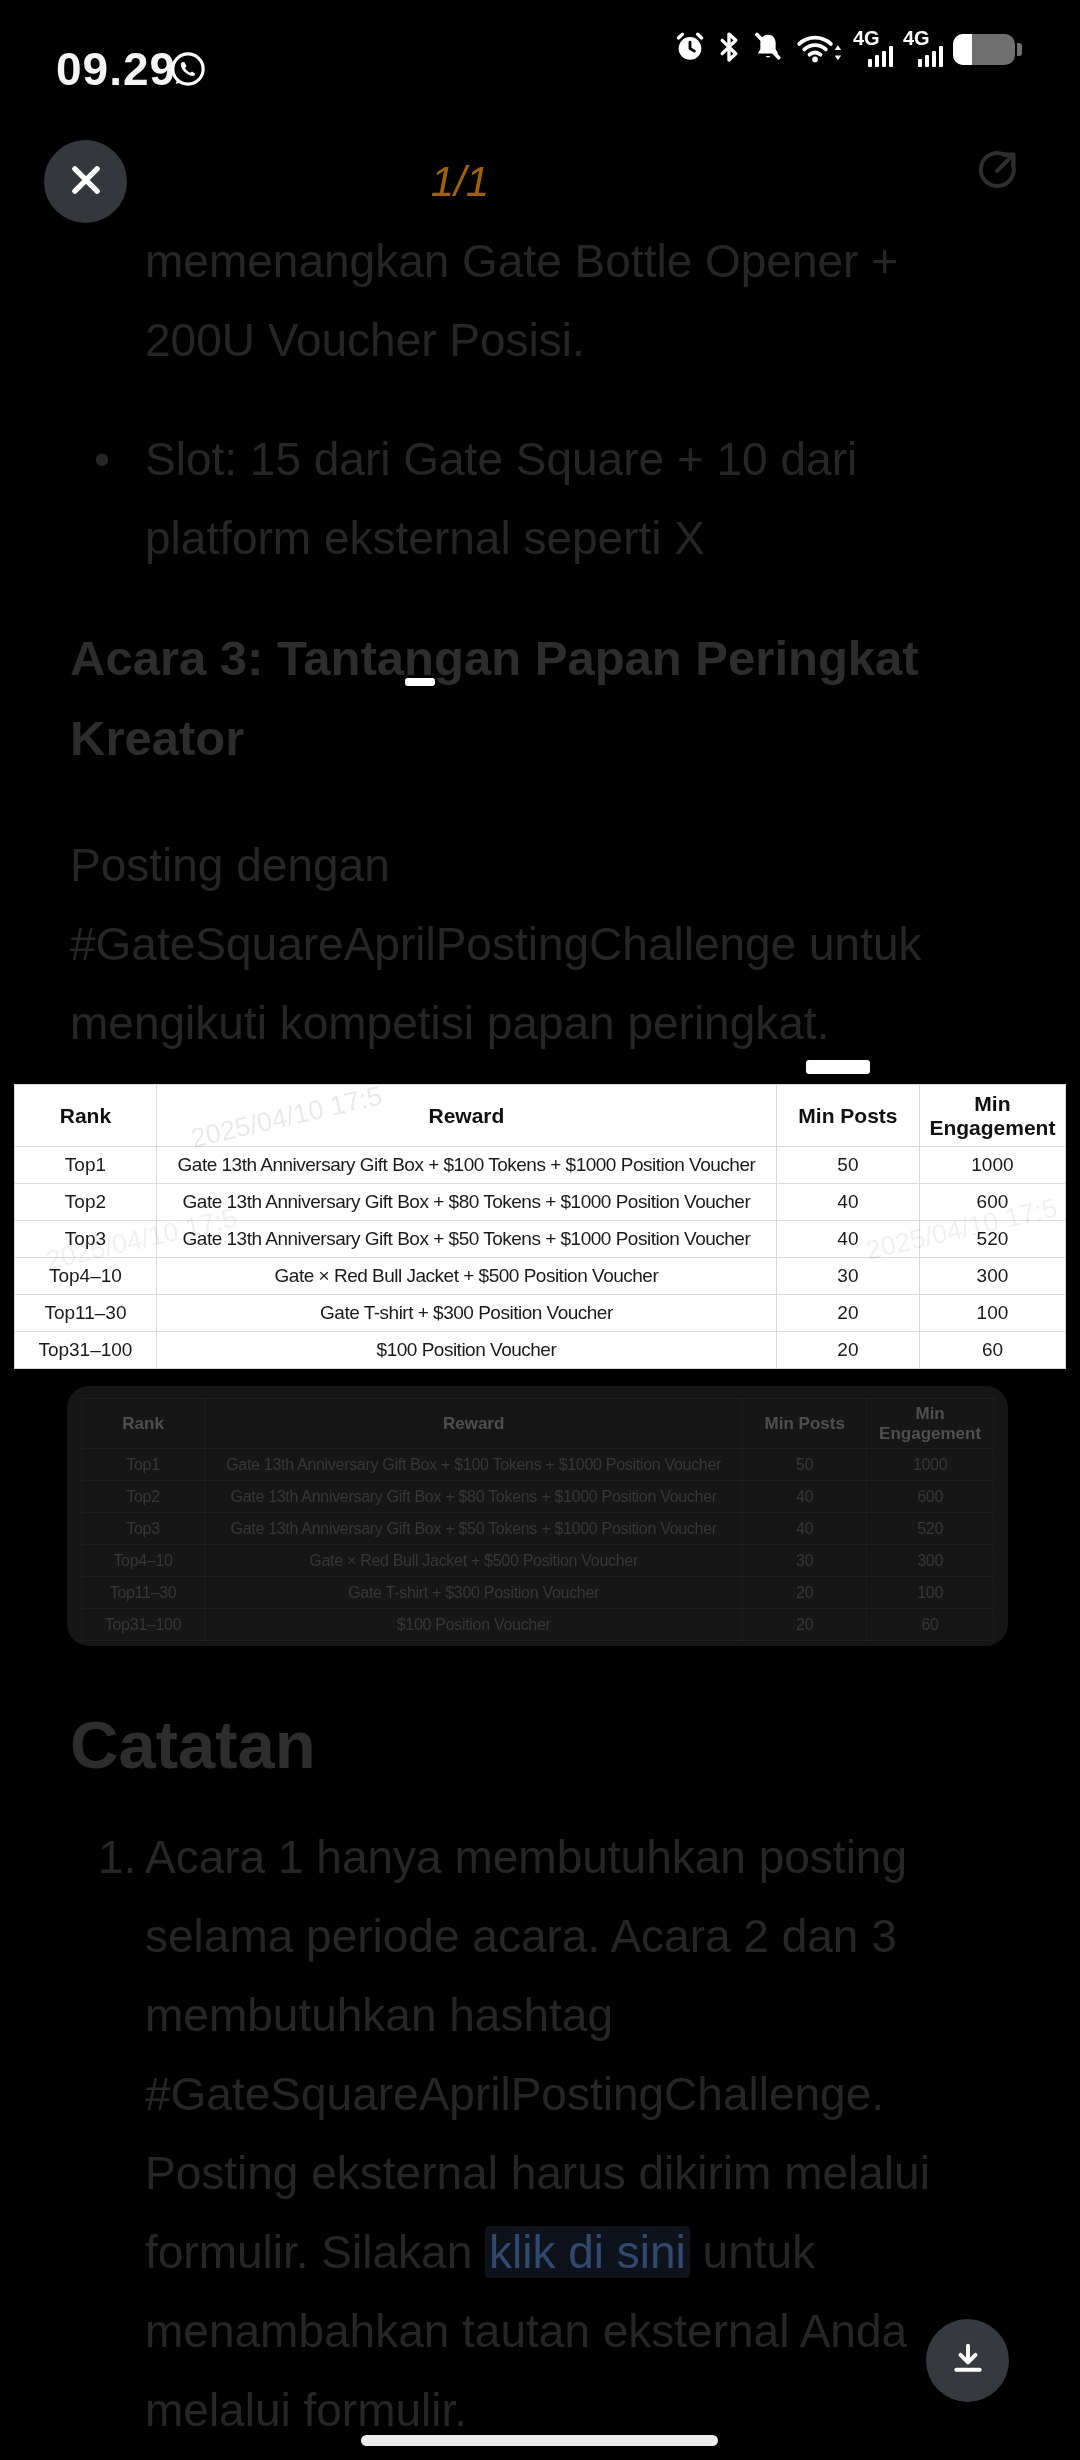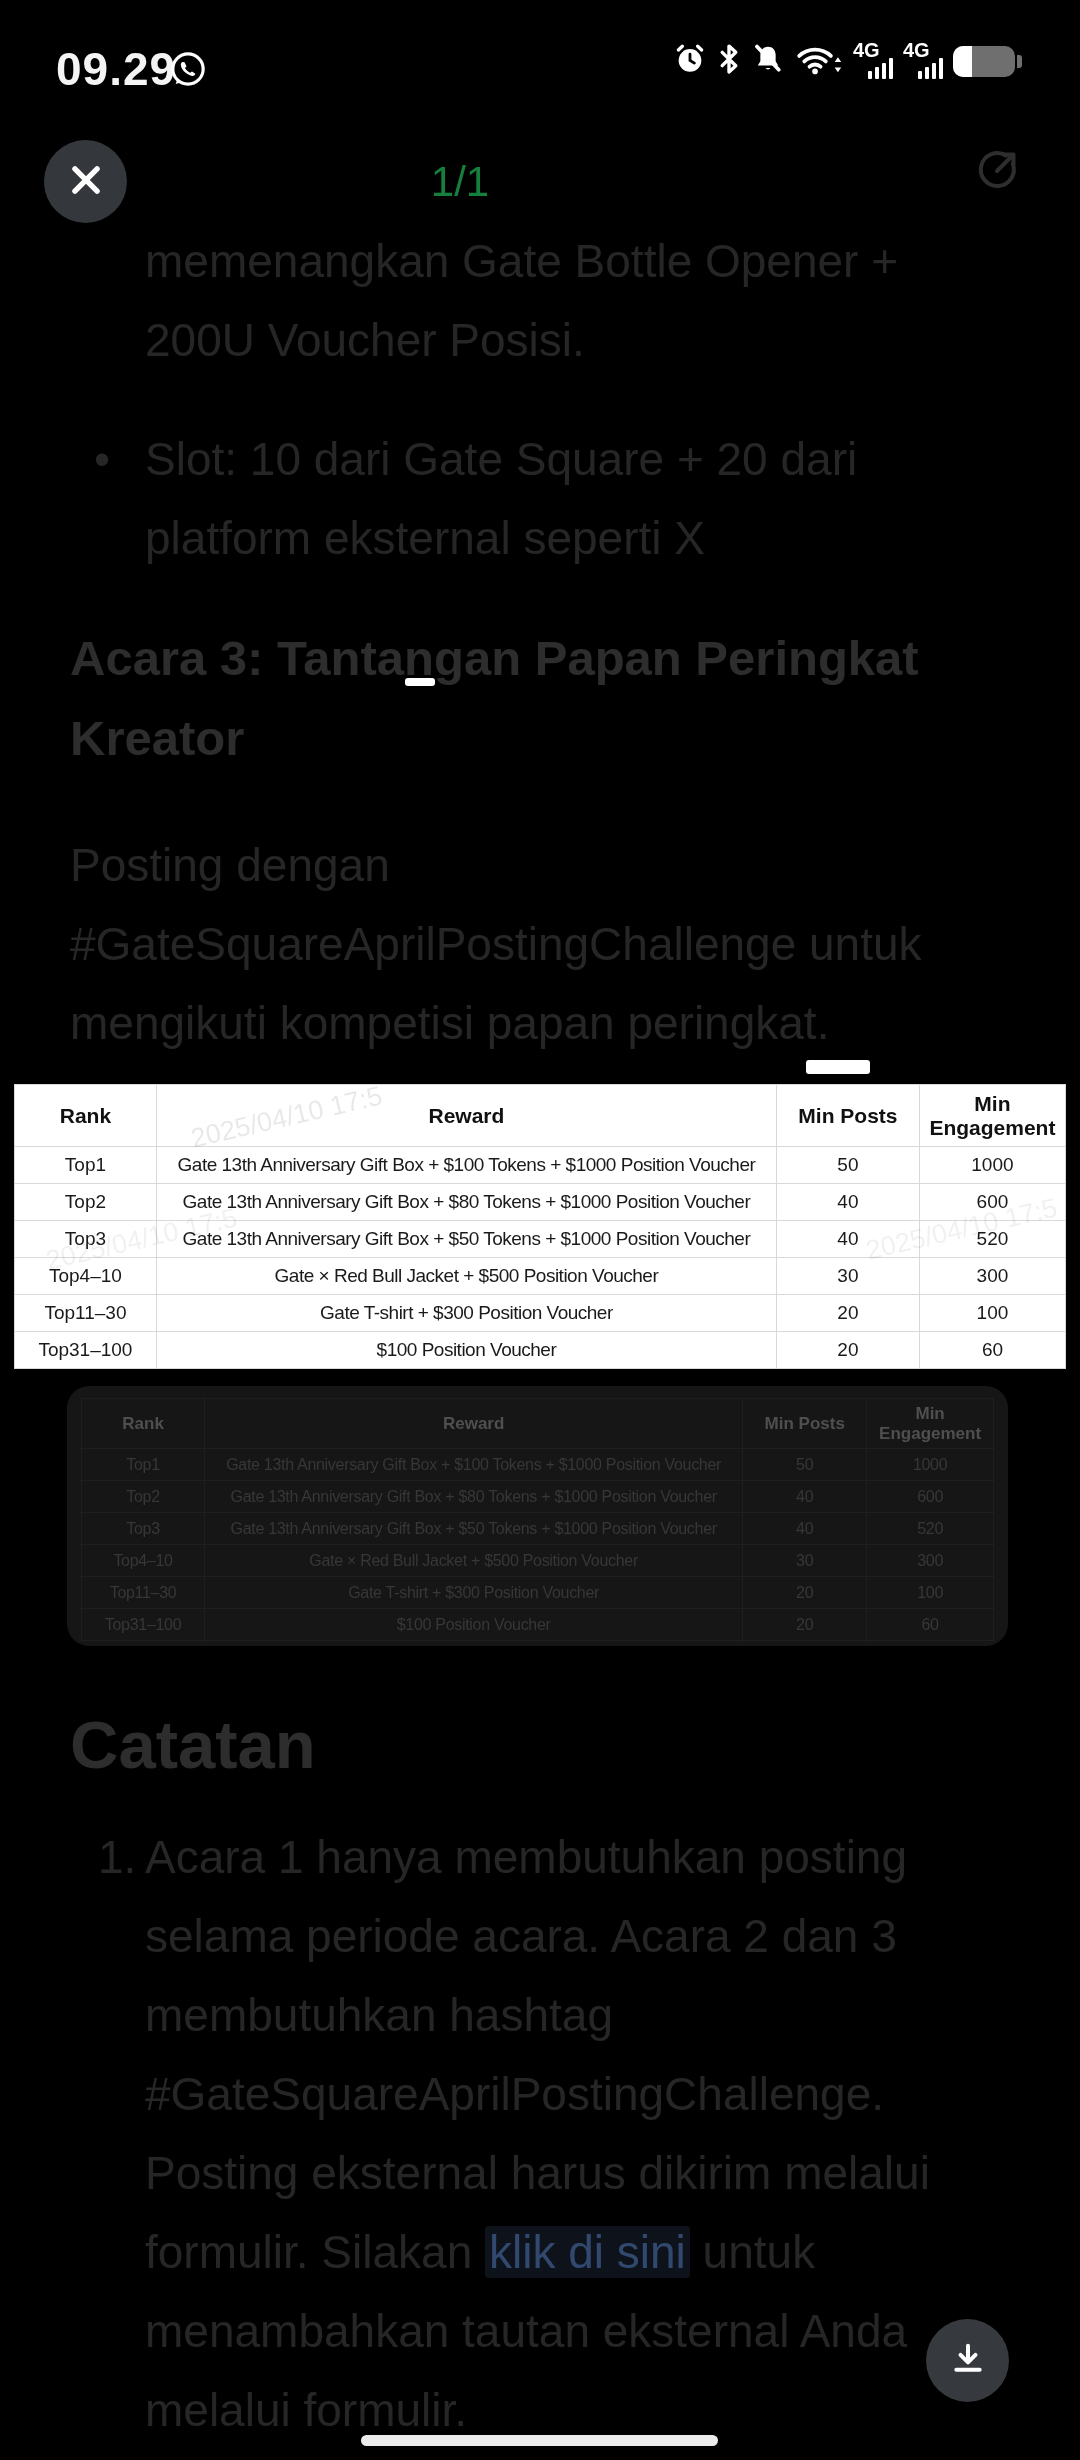--- a/index.html
+++ b/index.html
@@ -5,34 +5,34 @@
   * { margin:0; padding:0; box-sizing:border-box; }
   html,body { background:#000; }
   body {
     width:1080px; height:2460px; position:relative; overflow:hidden;
     font-family:"Liberation Sans", sans-serif; color:#262626;
   }
   
   .status-bar { position:absolute; top:0; left:0; width:1080px; height:110px; }
   .status-time { position:absolute; left:56px; top:42px; font-size:46px; font-weight:700; color:#f4f4f4; letter-spacing:1px; }
   .wa-icon { position:absolute; left:168px; top:49px; }
-  .status-icons { position:absolute; right:58px; top:40px; height:42px; display:flex; align-items:center; gap:10px; }
+  .status-icons { position:absolute; right:58px; top:28px; height:42px; display:flex; align-items:center; gap:10px; }
   .net { position:relative; width:40px; height:38px; }
   .net-label { position:absolute; top:-3px; left:0; font-size:20px; font-weight:700; color:#fff; }
   .bars { position:absolute; bottom:1px; right:0; display:flex; align-items:flex-end; gap:3px; }
   .bars i { display:block; width:4px; background:#fff; border-radius:1px; }
   .battery { display:flex; align-items:center; }
   .batt-body { width:62px; height:31px; border-radius:10px; background:#6f6f6f; overflow:hidden; }
   .batt-fill { width:19px; height:100%; background:#fff; }
   .batt-tip { width:5px; height:13px; background:#6f6f6f; border-radius:0 3px 3px 0; margin-left:2px; }
   
   .close-btn { position:absolute; left:44px; top:140px; width:83px; height:83px; border-radius:50%;
     background:#34373b; display:flex; align-items:center; justify-content:center; border:none; cursor:pointer; }
   .page-indicator { position:absolute; left:0; top:158px; width:920px; text-align:center;
-    font-size:42px; color:#15803d; }
+    font-size:42px; color:#a16207;font-style:italic; }
   .share-btn { position:absolute; left:970px; top:142px; width:56px; height:56px; background:none; border:none; cursor:pointer; }
   
   .dim-text { position:absolute; font-size:46px; line-height:79px; color:#262626; }
   .dim-bold { font-weight:700; color:#2d2d2d; }
   .bullet-dot { position:absolute; left:94px; top:420px; font-size:46px; line-height:79px; color:#262626; }
   .note-link { color:#31496e; background:rgba(110,150,210,0.13); border-radius:4px; padding:0 4px; }
   
   .sliver { position:absolute; background:#fff; border-radius:3px; }
   .table-overlay { position:absolute; left:14px; top:1084px; width:1052px; background:#fff; }
   table { width:100%; border-collapse:collapse; table-layout:fixed;padding-left:21px; }
@@ -139,21 +139,21 @@
     <svg width="56" height="56" viewBox="0 0 56 56">
       <path d="M36 13.5a16.5 16.5 0 106.8 8.3" fill="none" stroke="#2e2e2e" stroke-width="4" stroke-linecap="round"></path>
       <path d="M27 29L43 13M33.5 12.5H43.5V22.5" fill="none" stroke="#2e2e2e" stroke-width="4" stroke-linecap="round" stroke-linejoin="round"></path>
     </svg>
   </span>
 </button>
 
 <div class="dim-text" style="left:145px; top:222px; width:820px;">memenangkan Gate Bottle Opener + 200U Voucher Posisi.</div>
 
 <span class="bullet-dot">•</span>
-<div class="dim-text" style="left:145px; top:420px; width:830px;">Slot: 10 dari Gate Square + 20 dari platform eksternal seperti X</div>
+<div class="dim-text" style="left:145px; top:420px; width:830px;">Slot: 15 dari Gate Square + 10 dari platform eksternal seperti X</div>
 
 <div class="dim-text dim-bold" style="left:70px; top:618px; width:940px; font-size:49px; line-height:80px;">Acara 3: Tantangan Papan Peringkat Kreator</div>
 
 <div class="dim-text" style="left:70px; top:826px; width:980px;">Posting dengan #GateSquareAprilPostingChallenge untuk mengikuti kompetisi papan peringkat.</div>
 
 <div class="sliver" style="left:405px; top:678px; width:30px; height:8px;"></div>
 <div class="sliver" style="left:806px; top:1060px; width:64px; height:14px;"></div>
 
 <div class="table-overlay">
   <table class="white-table">

